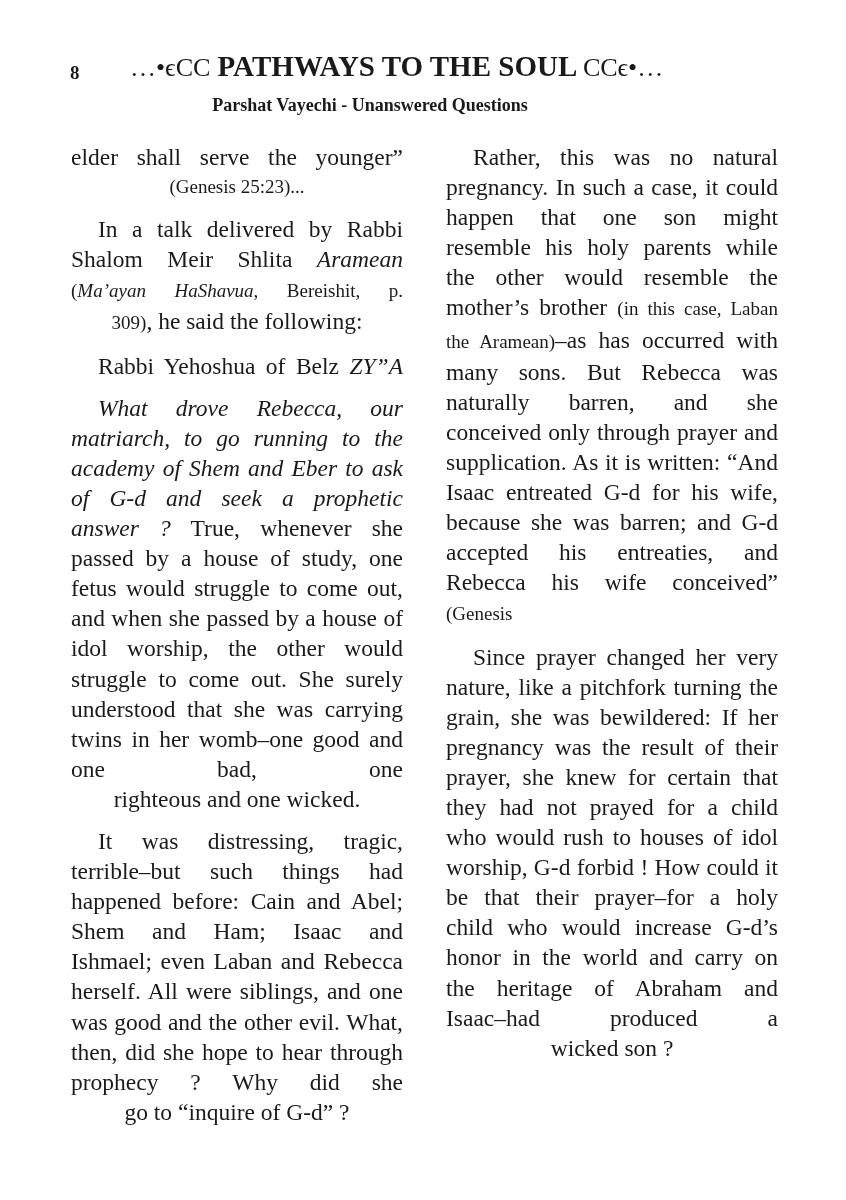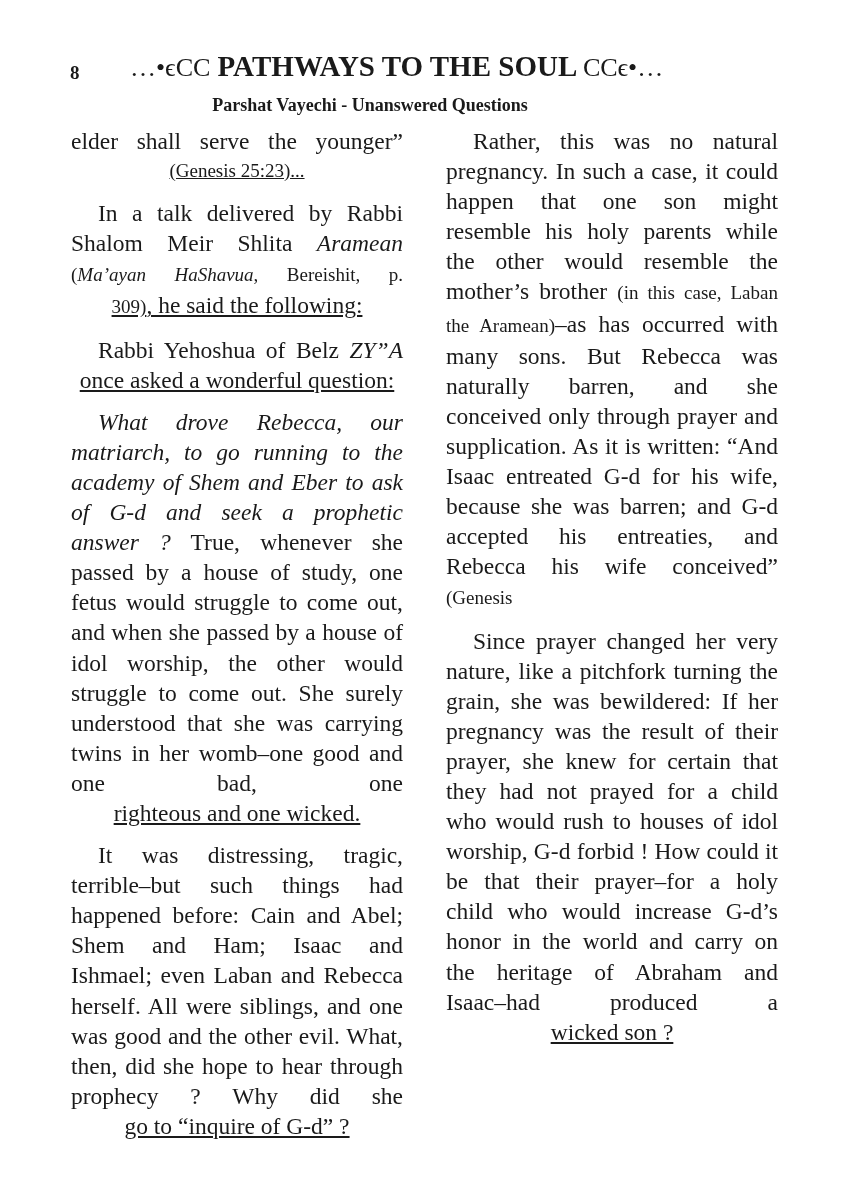--- a/index.html
+++ b/index.html
@@ -5,26 +5,26 @@
   html, body { margin: 0; padding: 0; background: #ffffff; }
   body { width: 846px; height: 1200px; position: relative; overflow: hidden;
          font-family: "Liberation Serif", serif; color: #1a1a1a; }
   .page-number { position: absolute; left: 70px; top: 62px; font-size: 19px; font-weight: bold;
                  font-family: "Liberation Serif", serif; }
   .header { position: absolute; left: 130px; top: 50px; width: 590px; text-align: left;
             font-size: 29px; font-weight: bold; letter-spacing: 0px; white-space: nowrap; }
   .header .orn { font-weight: normal; font-size: 26px; }
   .subheader { position: absolute; left: 0; top: 95px; width: 740px; text-align: center;
                font-size: 18px; font-weight: bold; }
-  .col { position: absolute; top: 126px; width: 332px; font-size: 23.5px; line-height: 30.1px; }
+  .col { position: absolute; top: 142px; width: 332px; font-size: 23.5px; line-height: 30.1px; }
   .col-left { left: 71px; }
   .col-right { left: 446px; }
   .para { margin: 0 0 12px 0; text-align: justify; text-align-last: justify; }
   .para .indent { display: inline-block; width: 27px; }
-  .endline { display: block; text-align: center; text-align-last: center; text-decoration: underline; }
+  .endline { display: block; text-align: center; text-align-last: center; }
   .small { font-size: 19px; }
   em { font-style: italic; }
 </style>
 </head>
 <body>
 
 <div class="page-number">8</div>
 
 <div class="header">
   <span class="orn">…•ϵϹϹ</span>
@@ -39,21 +39,20 @@
     <span>elder shall serve the younger”</span>
     <span class="endline small">(Genesis 25:23)...</span>
   </p>
   <p class="para">
     <span class="indent"></span><span>In a talk delivered by Rabbi Shalom Meir Shlita </span><em>Aramean</em>
     <span class="small">(</span><em class="small">Ma’ayan HaShavua</em><span class="small">, Bereishit, p.</span>
     <span class="endline"><span class="small">309)</span><span>, he said the following:</span></span>
   </p>
   <p class="para">
     <span class="indent"></span><span>Rabbi Yehoshua of Belz </span><em>ZY”A</em>
-    <span class="endline">once asked a wonderful question:</span>
   </p>
   <p class="para">
     <span class="indent"></span><em>What drove Rebecca, our matriarch, to go running to the academy of Shem and Eber to ask of G-d and seek a prophetic answer ?</em><span> True, whenever she passed by a house of study, one fetus would struggle to come out, and when she passed by a house of idol worship, the other would struggle to come out. She surely understood that she was carrying twins in her womb–one good and one bad, one</span>
     <span class="endline">righteous and one wicked.</span>
   </p>
   <p class="para">
     <span class="indent"></span><span>It was distressing, tragic, terrible–but such things had happened before: Cain and Abel; Shem and Ham; Isaac and Ishmael; even Laban and Rebecca herself. All were siblings, and one was good and the other evil. What, then, did she hope to hear through prophecy ? Why did she</span>
     <span class="endline">go to “inquire of G-d” ?</span>
   </p>
 </div>

